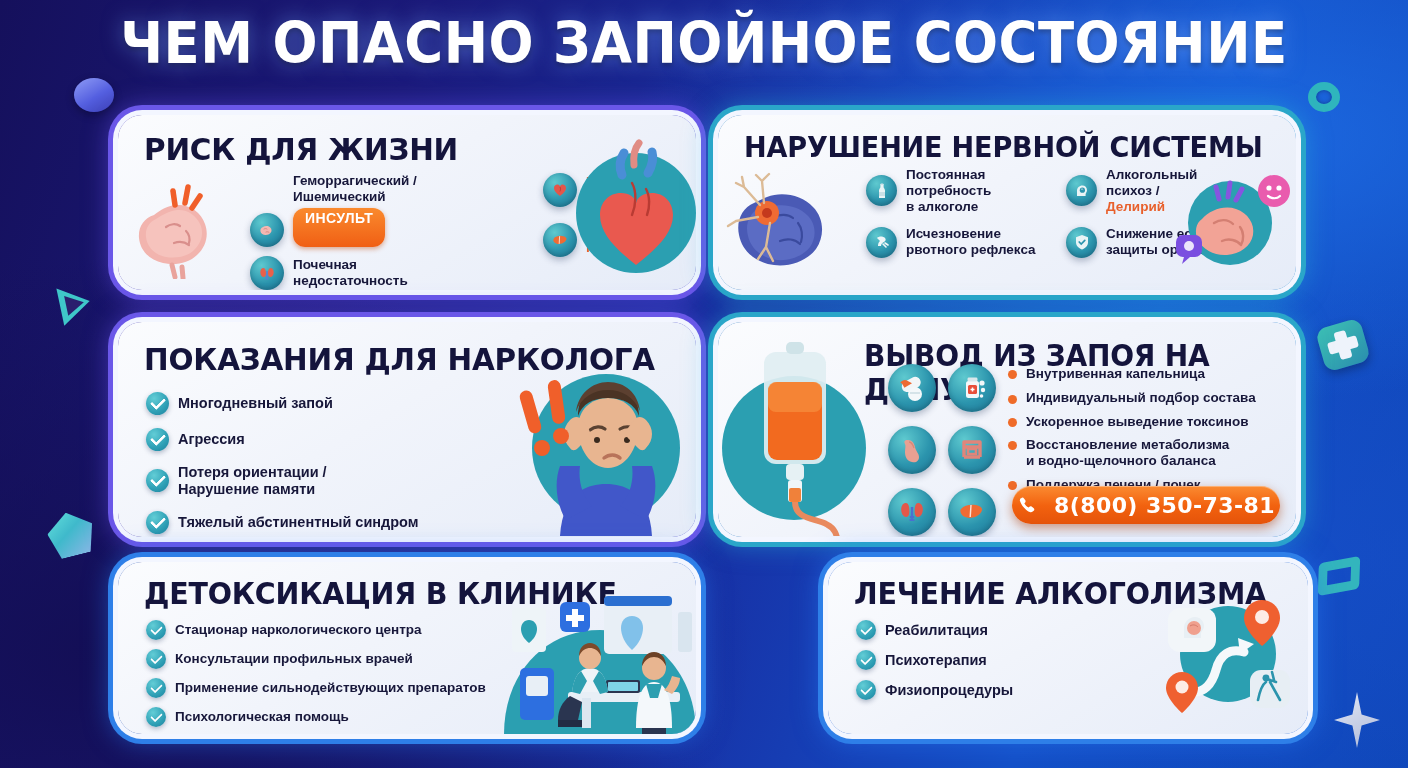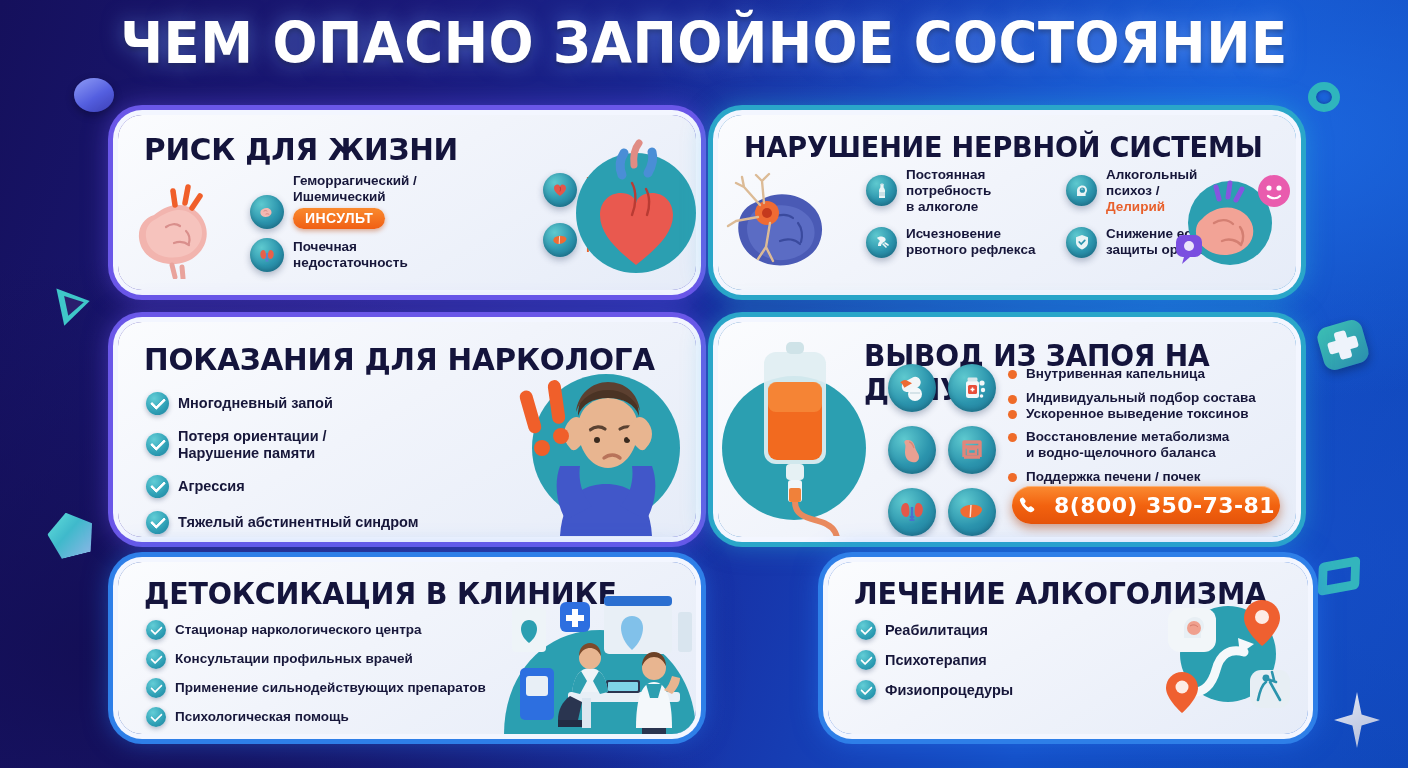--- a/index.html
+++ b/index.html
@@ -117,21 +117,21 @@
     transform:rotate(-45deg) translate(1px,-1px);border-radius:1px;
   }
   .chk.sm{width:20px;height:20px;}
   .chk.sm::after{width:9px;height:5px;border-width:2.6px;}
 
   
   .dot{flex:none;width:9px;height:9px;border-radius:50%;background:#ef6b29;margin-top:1px;}
 
   
   .pill {
-    display:inline-block;padding:2px 12px 3px;border-radius:12px;
+    display:inline-block;padding:2px 12px 21px;border-radius:12px;
     background:linear-gradient(180deg,#fa8a2e 0%,#f05f14 100%);
     color:#fff;font-weight:bold;font-size:14px;letter-spacing:.4px;
     box-shadow:0 2px 5px rgba(190,70,10,.45);
   }
 
   
   .cta {
     display:flex;align-items:center;justify-content:center;gap:17px;
     border-radius:19px;height:38px;
     background:linear-gradient(180deg,#fb8b31 0%,#f2620f 52%,#e5530a 100%);
@@ -351,28 +351,28 @@
 
   <div class="card-title" style="position:absolute;left:26px;top:19px;font-size:31px;">ПОКАЗАНИЯ ДЛЯ НАРКОЛОГА</div>
 
   <div style="position:absolute;left:28px;top:70px;width:370px;">
     <div class="row" style="margin-bottom:13px;">
       <div class="chk"></div>
       <div class="row-txt" style="font-size:14.5px;">Многодневный запой</div>
     </div>
     <div class="row" style="margin-bottom:13px;">
       <div class="chk"></div>
+      <div class="row-txt" style="font-size:14.5px;">Агрессия</div>
+    </div>
+    <div class="row" style="margin-bottom:13px;">
+      <div class="chk"></div>
       <div>
         <div class="row-txt" style="font-size:14.5px;">Потеря ориентации /</div>
         <div class="row-txt" style="font-size:14.5px;">Нарушение памяти</div>
       </div>
-    </div>
-    <div class="row" style="margin-bottom:13px;">
-      <div class="chk"></div>
-      <div class="row-txt" style="font-size:14.5px;">Агрессия</div>
     </div>
     <div class="row">
       <div class="chk"></div>
       <div class="row-txt" style="font-size:14.5px;">Тяжелый абстинентный синдром</div>
     </div>
   </div>
 
   <div class="art" style="right:6px;top:34px;width:196px;height:180px;">
     <svg viewBox="0 0 196 180" width="196" height="180">
       <circle cx="112" cy="92" r="74" fill="#2b9fb1"></circle>
@@ -466,21 +466,21 @@
         <path d="M14 8l-.8 12" stroke="#fff" stroke-width="1.4" opacity=".8"></path>
       </svg>
     </div>
   </div>
 
   <div style="position:absolute;left:290px;top:44px;width:280px;">
     <div class="row" style="align-items:flex-start;margin-bottom:8px;">
       <div class="dot" style="margin-top:4px;"></div>
       <div class="row-txt">Внутривенная капельница</div>
     </div>
-    <div class="row" style="align-items:center;">
+    <div class="row" style="align-items:center;margin-bottom:8px;">
       <div class="dot" style="margin-top:4px;"></div>
       <div class="row-txt">Индивидуальный подбор состава</div>
     </div>
     <div class="row" style="align-items:flex-start;margin-bottom:8px;">
       <div class="dot" style="margin-top:4px;"></div>
       <div class="row-txt">Ускоренное выведение токсинов</div>
     </div>
     <div class="row" style="align-items:flex-start;margin-bottom:8px;">
       <div class="dot" style="margin-top:4px;"></div>
       <div>

